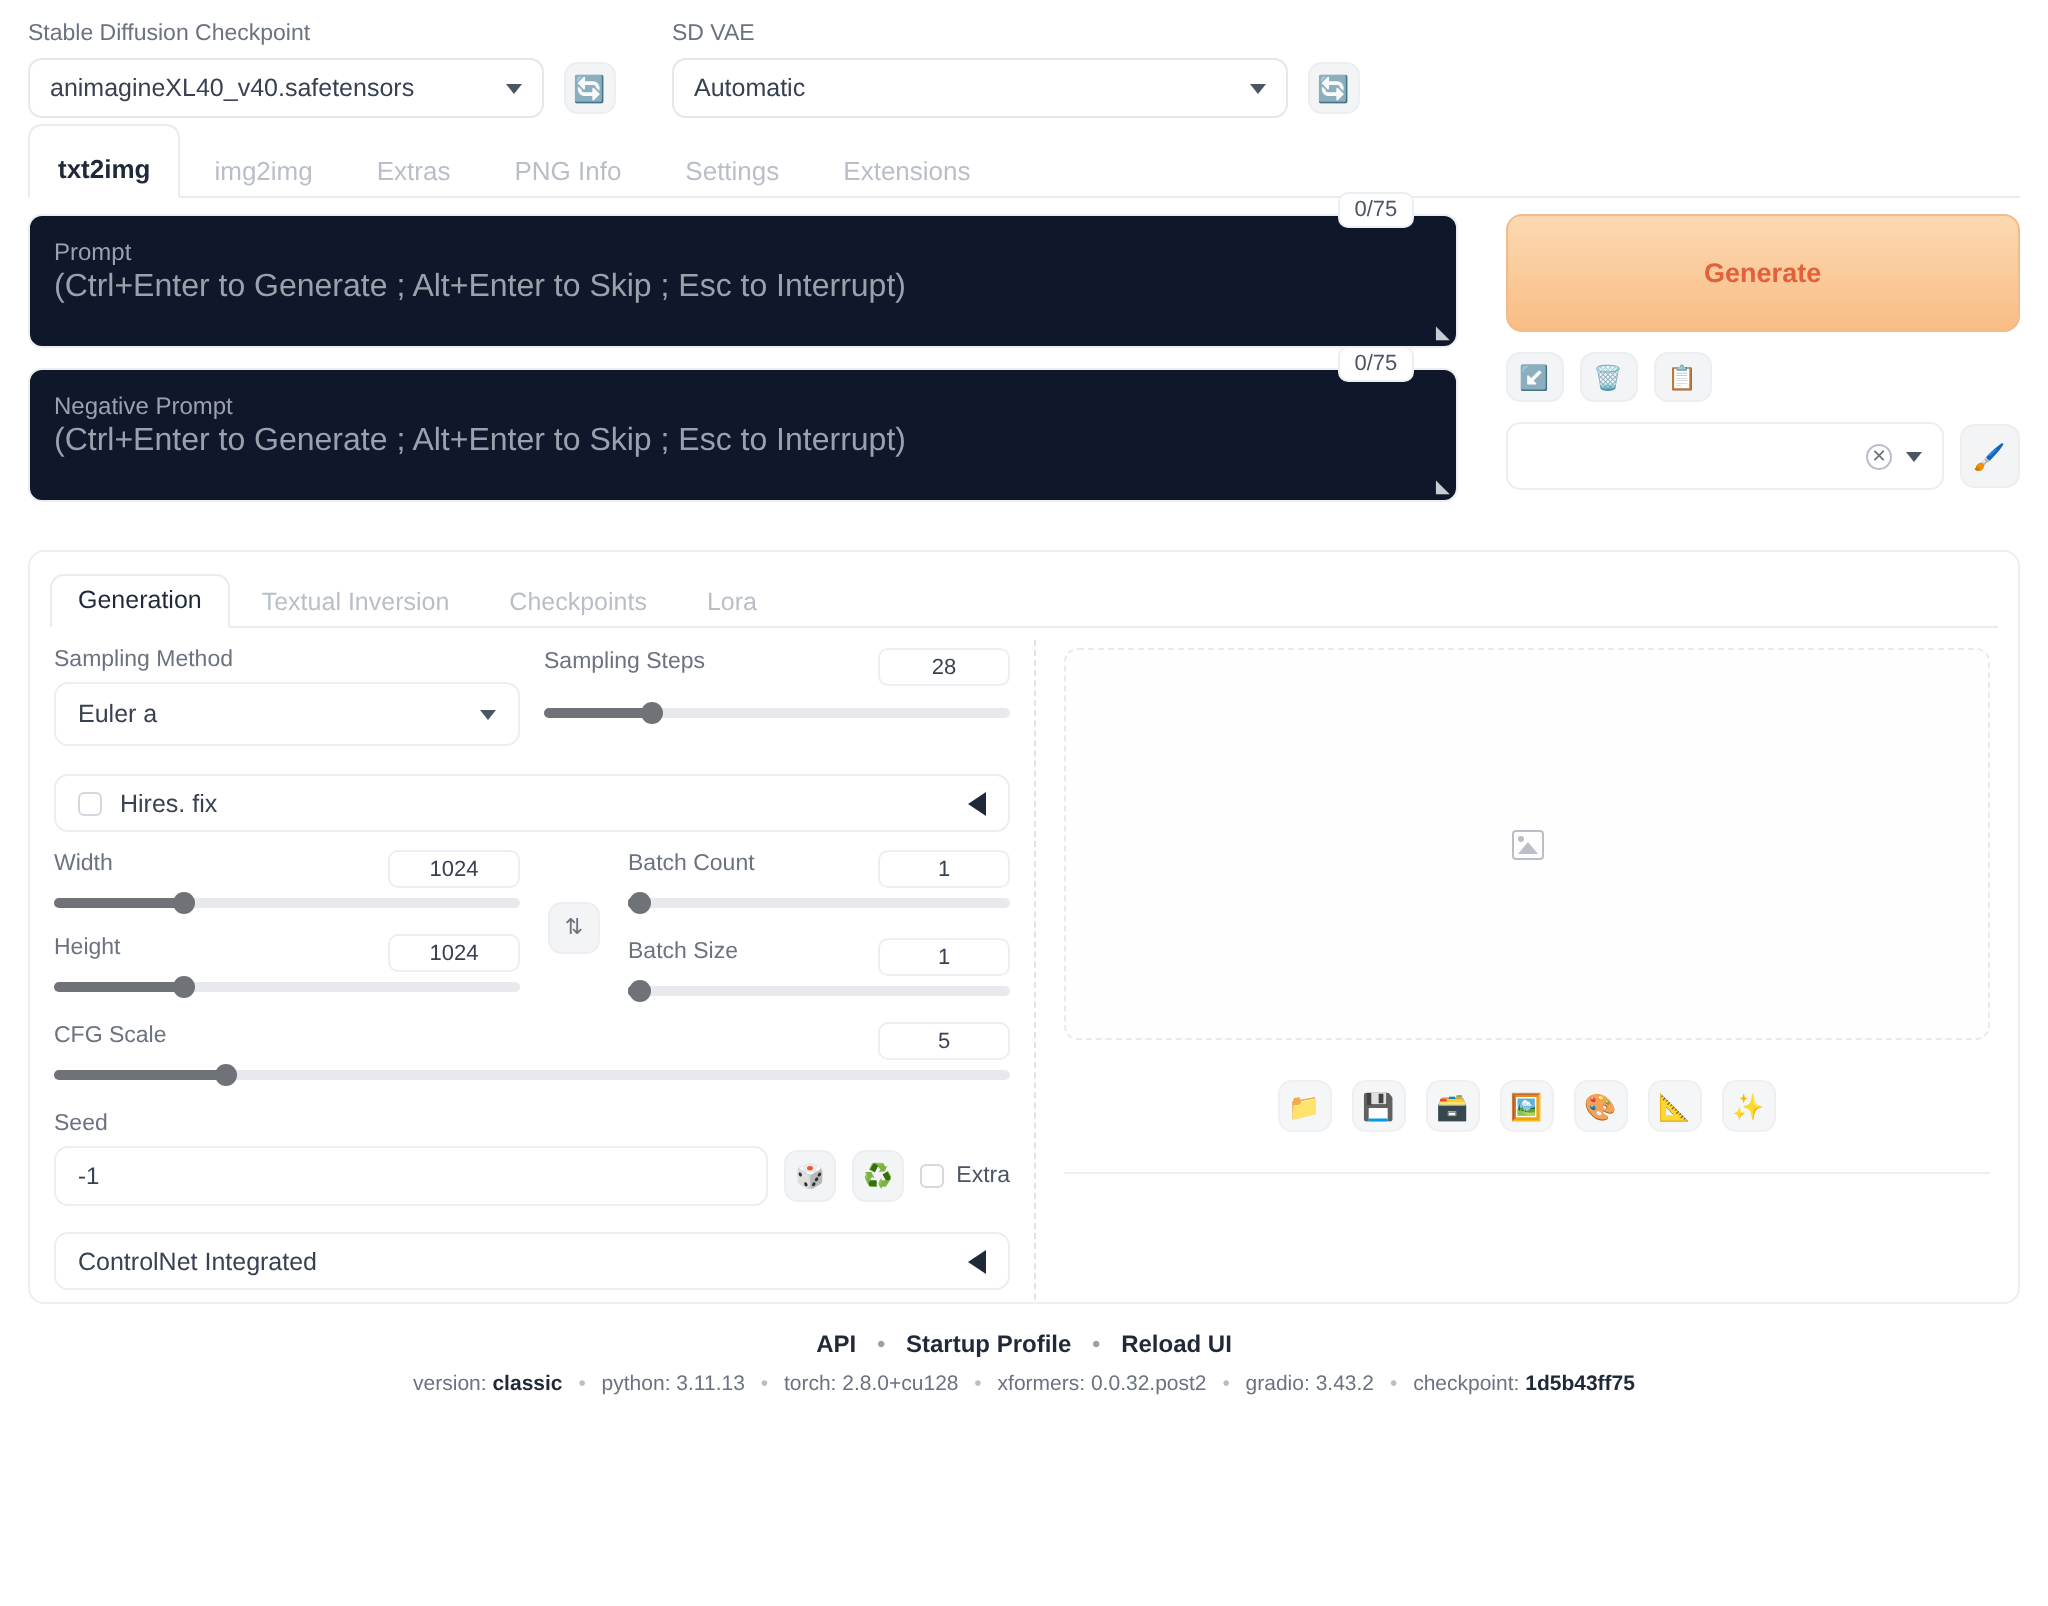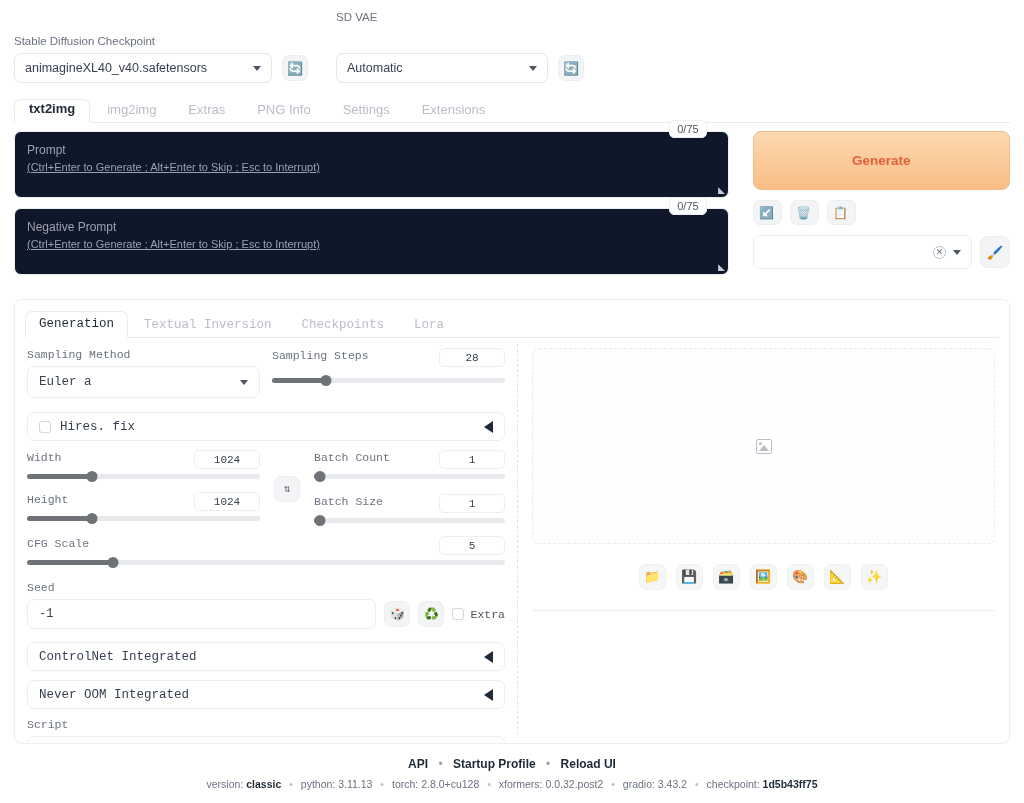--- a/index.html
+++ b/index.html
@@ -16,54 +16,54 @@
   
   .topbar { display: flex; align-items: flex-end; gap: 0; padding: 10px 14px 0 14px; }
   .field-group { display: flex; flex-direction: column; }
   .field-label { font-size: 11.5px; color: #6b7280; margin-bottom: 5px; line-height: 14px; }
   .select-box {
     height: 30px; border: 1px solid #e5e7eb; border-radius: 7px; background: #fff;
     display: flex; align-items: center; justify-content: space-between;
     padding: 0 10px; font-size: 12.5px; color: #374151;
   }
   .ckpt-select { width: 258px; }
-  .vae-select { width: 212px; margin-top: 24px; }
+  .vae-select { width: 308px; }
   .caret-sm { width: 0; height: 0; border-left: 4px solid transparent; border-right: 4px solid transparent; border-top: 5px solid #4b5563; }
   .refresh-btn {
     width: 26px; height: 26px; margin-left: 10px; margin-bottom: 2px;
     background: #f3f4f6; border: 1px solid #eceef1; border-radius: 7px;
     display: flex; align-items: center; justify-content: center; font-size: 13px;
   }
   .spacer-vae { width: 28px; }
 
   
   .tabs-row {
     margin: 12px 14px 0 14px; border-bottom: 1px solid #e9ebef;
     display: flex; align-items: flex-end; gap: 2px; height: 28px;
   }
   .tab {
-    font-size: 13px; color: #b9bec7; padding: 1px 14px 6px 14px;
+    font-size: 13px; color: #b9bec7; padding: 14px 14px 6px 14px;
     border: 1px solid transparent; border-bottom: none; border-radius: 7px 7px 0 0;
     position: relative; top: 1px;
   }
   .tab.active {
     color: #1f2937; font-weight: bold; background: #fff;
     border-color: #e9ebef; border-bottom: 1px solid #fff;
   }
 
   
   .prompt-area { display: flex; padding: 8px 14px 0 14px; gap: 24px; }
   .prompts { flex: 1 1 auto; width: 722px; }
   .prompt-wrap { position: relative; margin-bottom: 10px; }
   .prompt-box {
     border: 1px solid #eceef1; border-radius: 7px; background: #0f172a;
     height: 67px; padding: 10px 12px; position: relative;
   }
   .prompt-box .ph-title { font-size: 12px; color: #9aa1ad; line-height: 17px; }
-  .prompt-box .ph-sub { font-size: 11px; color: #9aa1ad; line-height: 17px; text-decoration: underline; }
+  .prompt-box .ph-sub { font-size: 16px; color: #9aa1ad; line-height: 17px; }
   .counter {
     position: absolute; right: 22px; top: -11px; z-index: 5;
     background: #fff; border: 1px solid #eceef1; border-radius: 5px;
     font-size: 11px; color: #4b5563; padding: 2px 7px;
   }
   .resize-grip {
     position: absolute; right: 3px; bottom: 2px; font-size: 9px; color: #c7ccd4;
     transform: scaleX(-1);
   }
 
@@ -92,21 +92,21 @@
     line-height: 1;
   }
   .brush-btn {
     width: 30px; height: 32px; background: #f3f4f6; border: 1px solid #eceef1;
     border-radius: 7px; display: flex; align-items: center; justify-content: center; font-size: 13px;
   }
 
   
   .lower {
     margin: 14px 14px 0 14px; border: 1px solid #eceef1; border-radius: 8px;
-    background: #fff; height: 445px; position: relative; overflow: hidden; font-family: Liberation Mono, monospace;
+    background: #fff; height: 377px; position: relative; overflow: hidden;
   }
   .sub-tabs {
     display: flex; align-items: flex-end; gap: 2px; height: 30px;
     border-bottom: 1px solid #e9ebef; margin: 8px 10px 0 10px;
   }
   .sub-tab {
     font-size: 12.5px; color: #b9bec7; padding: 5px 13px 6px 13px;
     border: 1px solid transparent; border-bottom: none; border-radius: 7px 7px 0 0;
     position: relative; top: 1px;
   }

